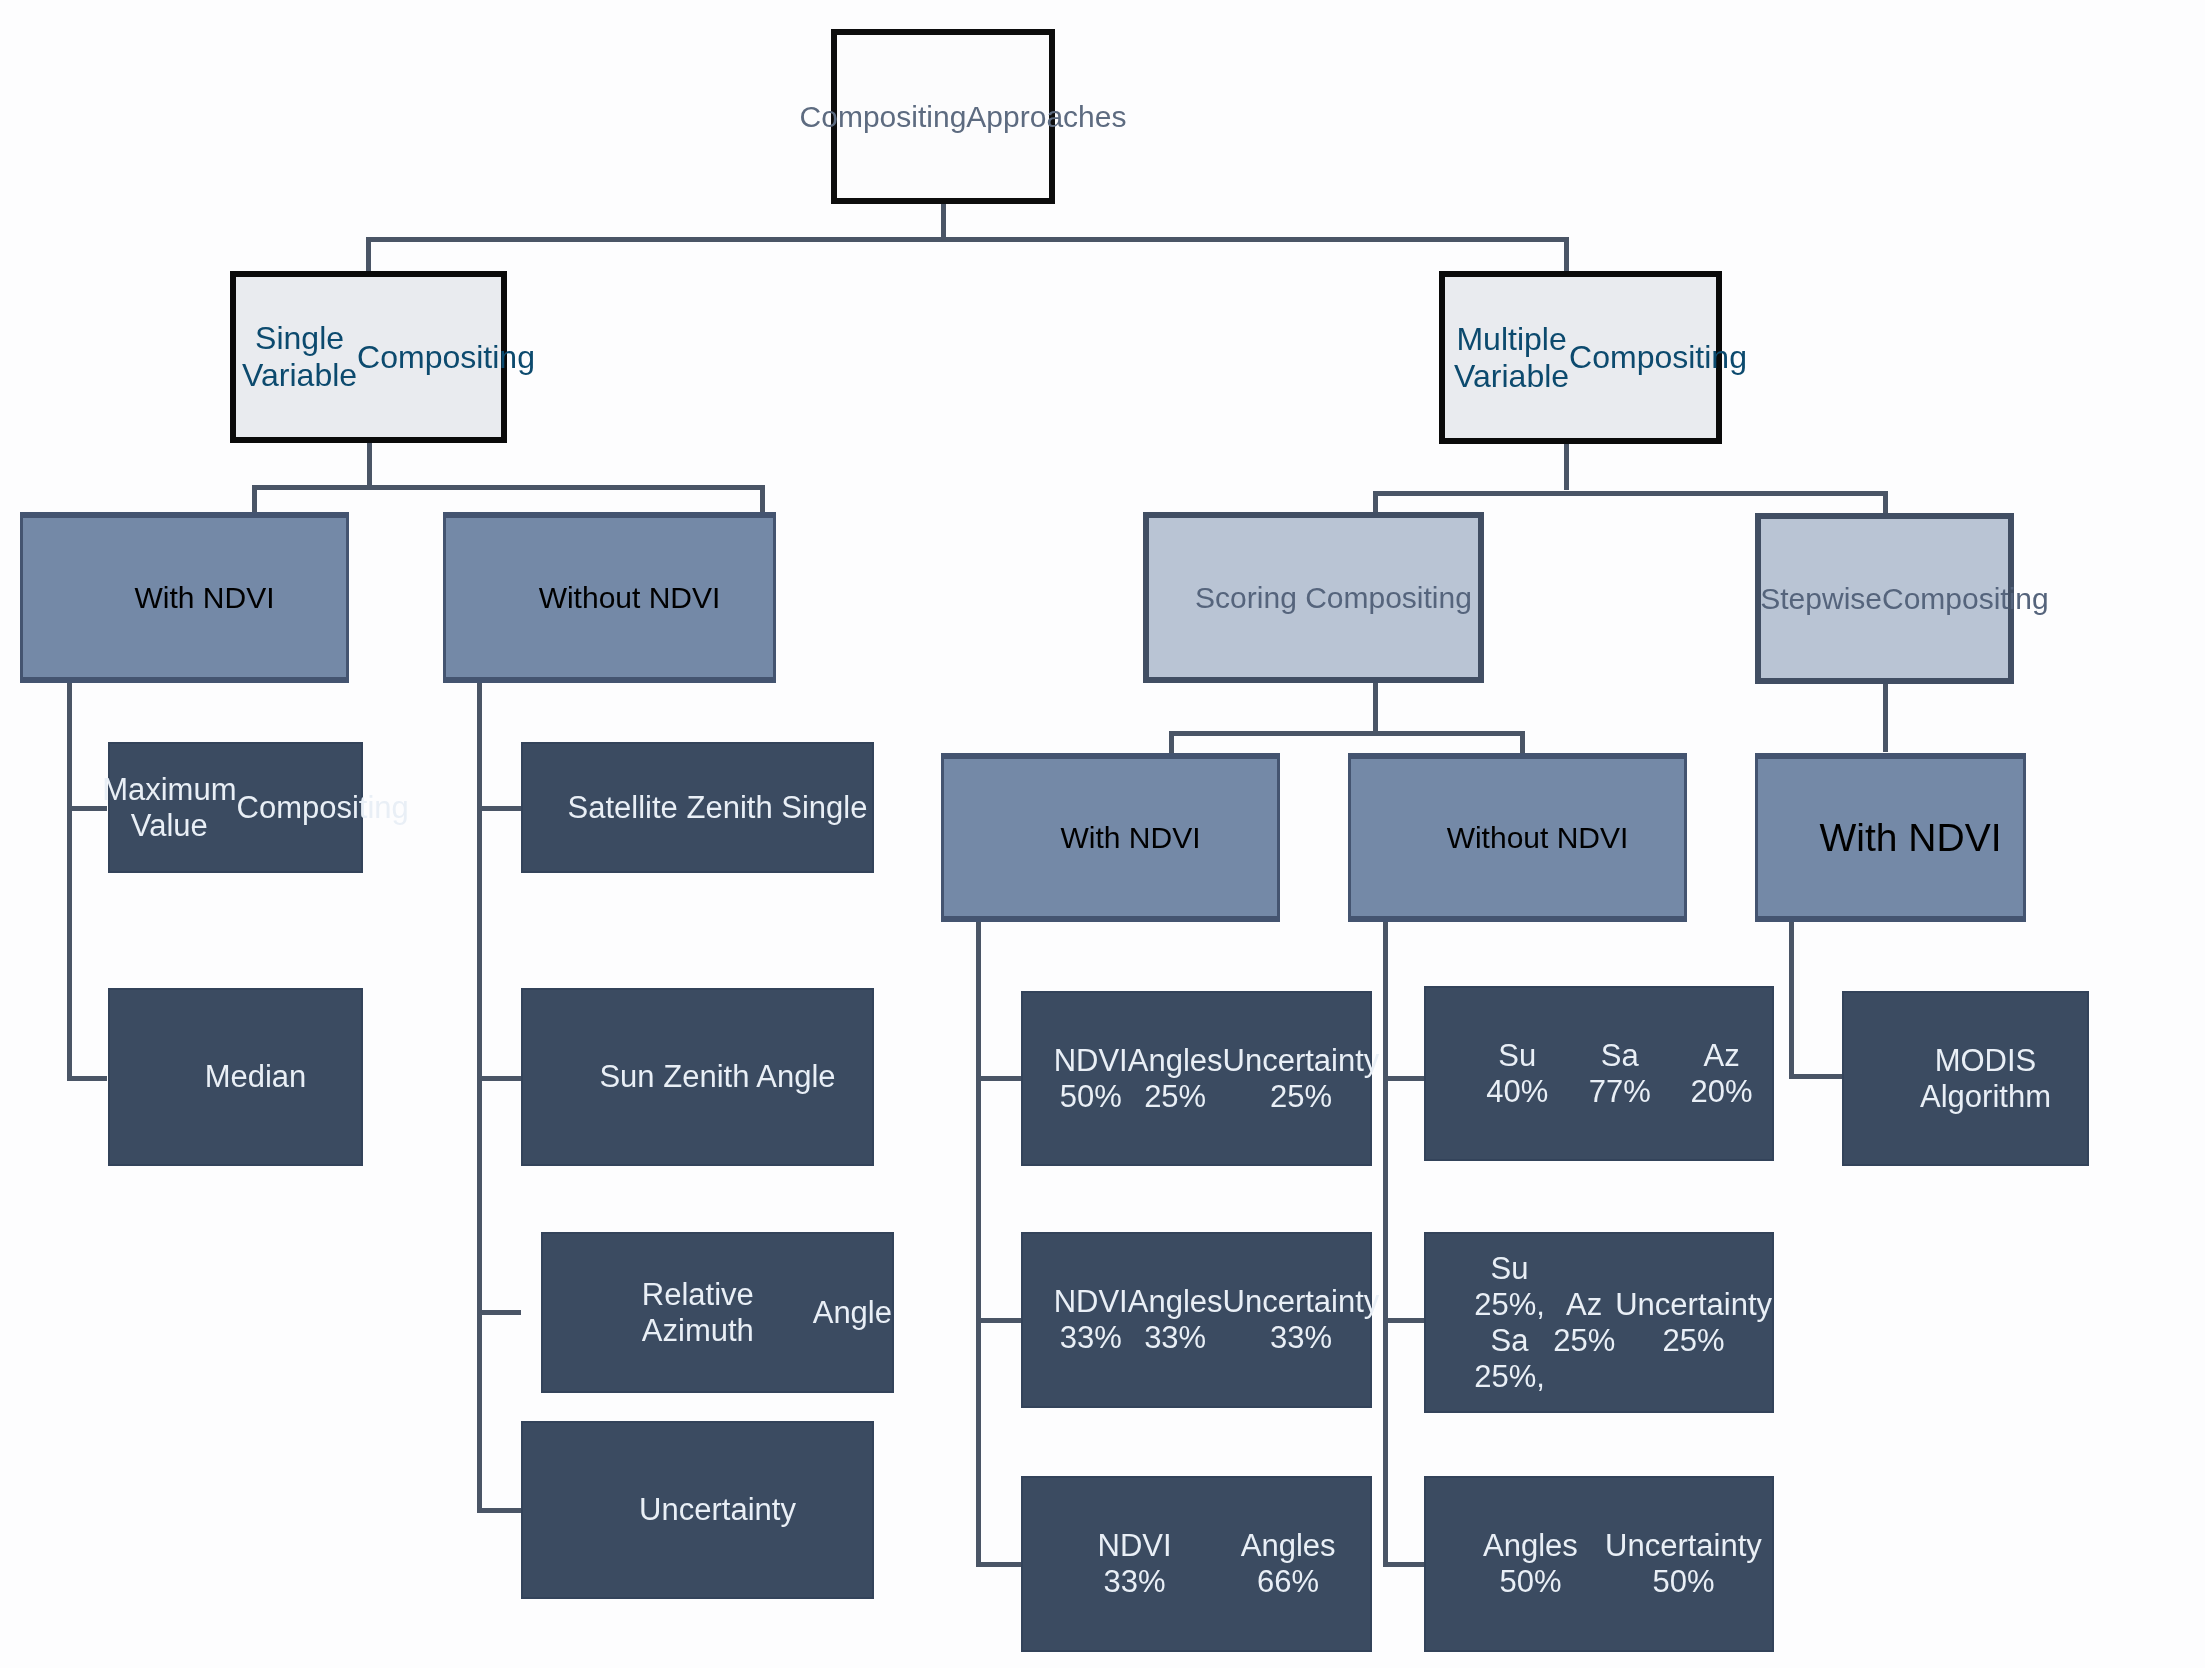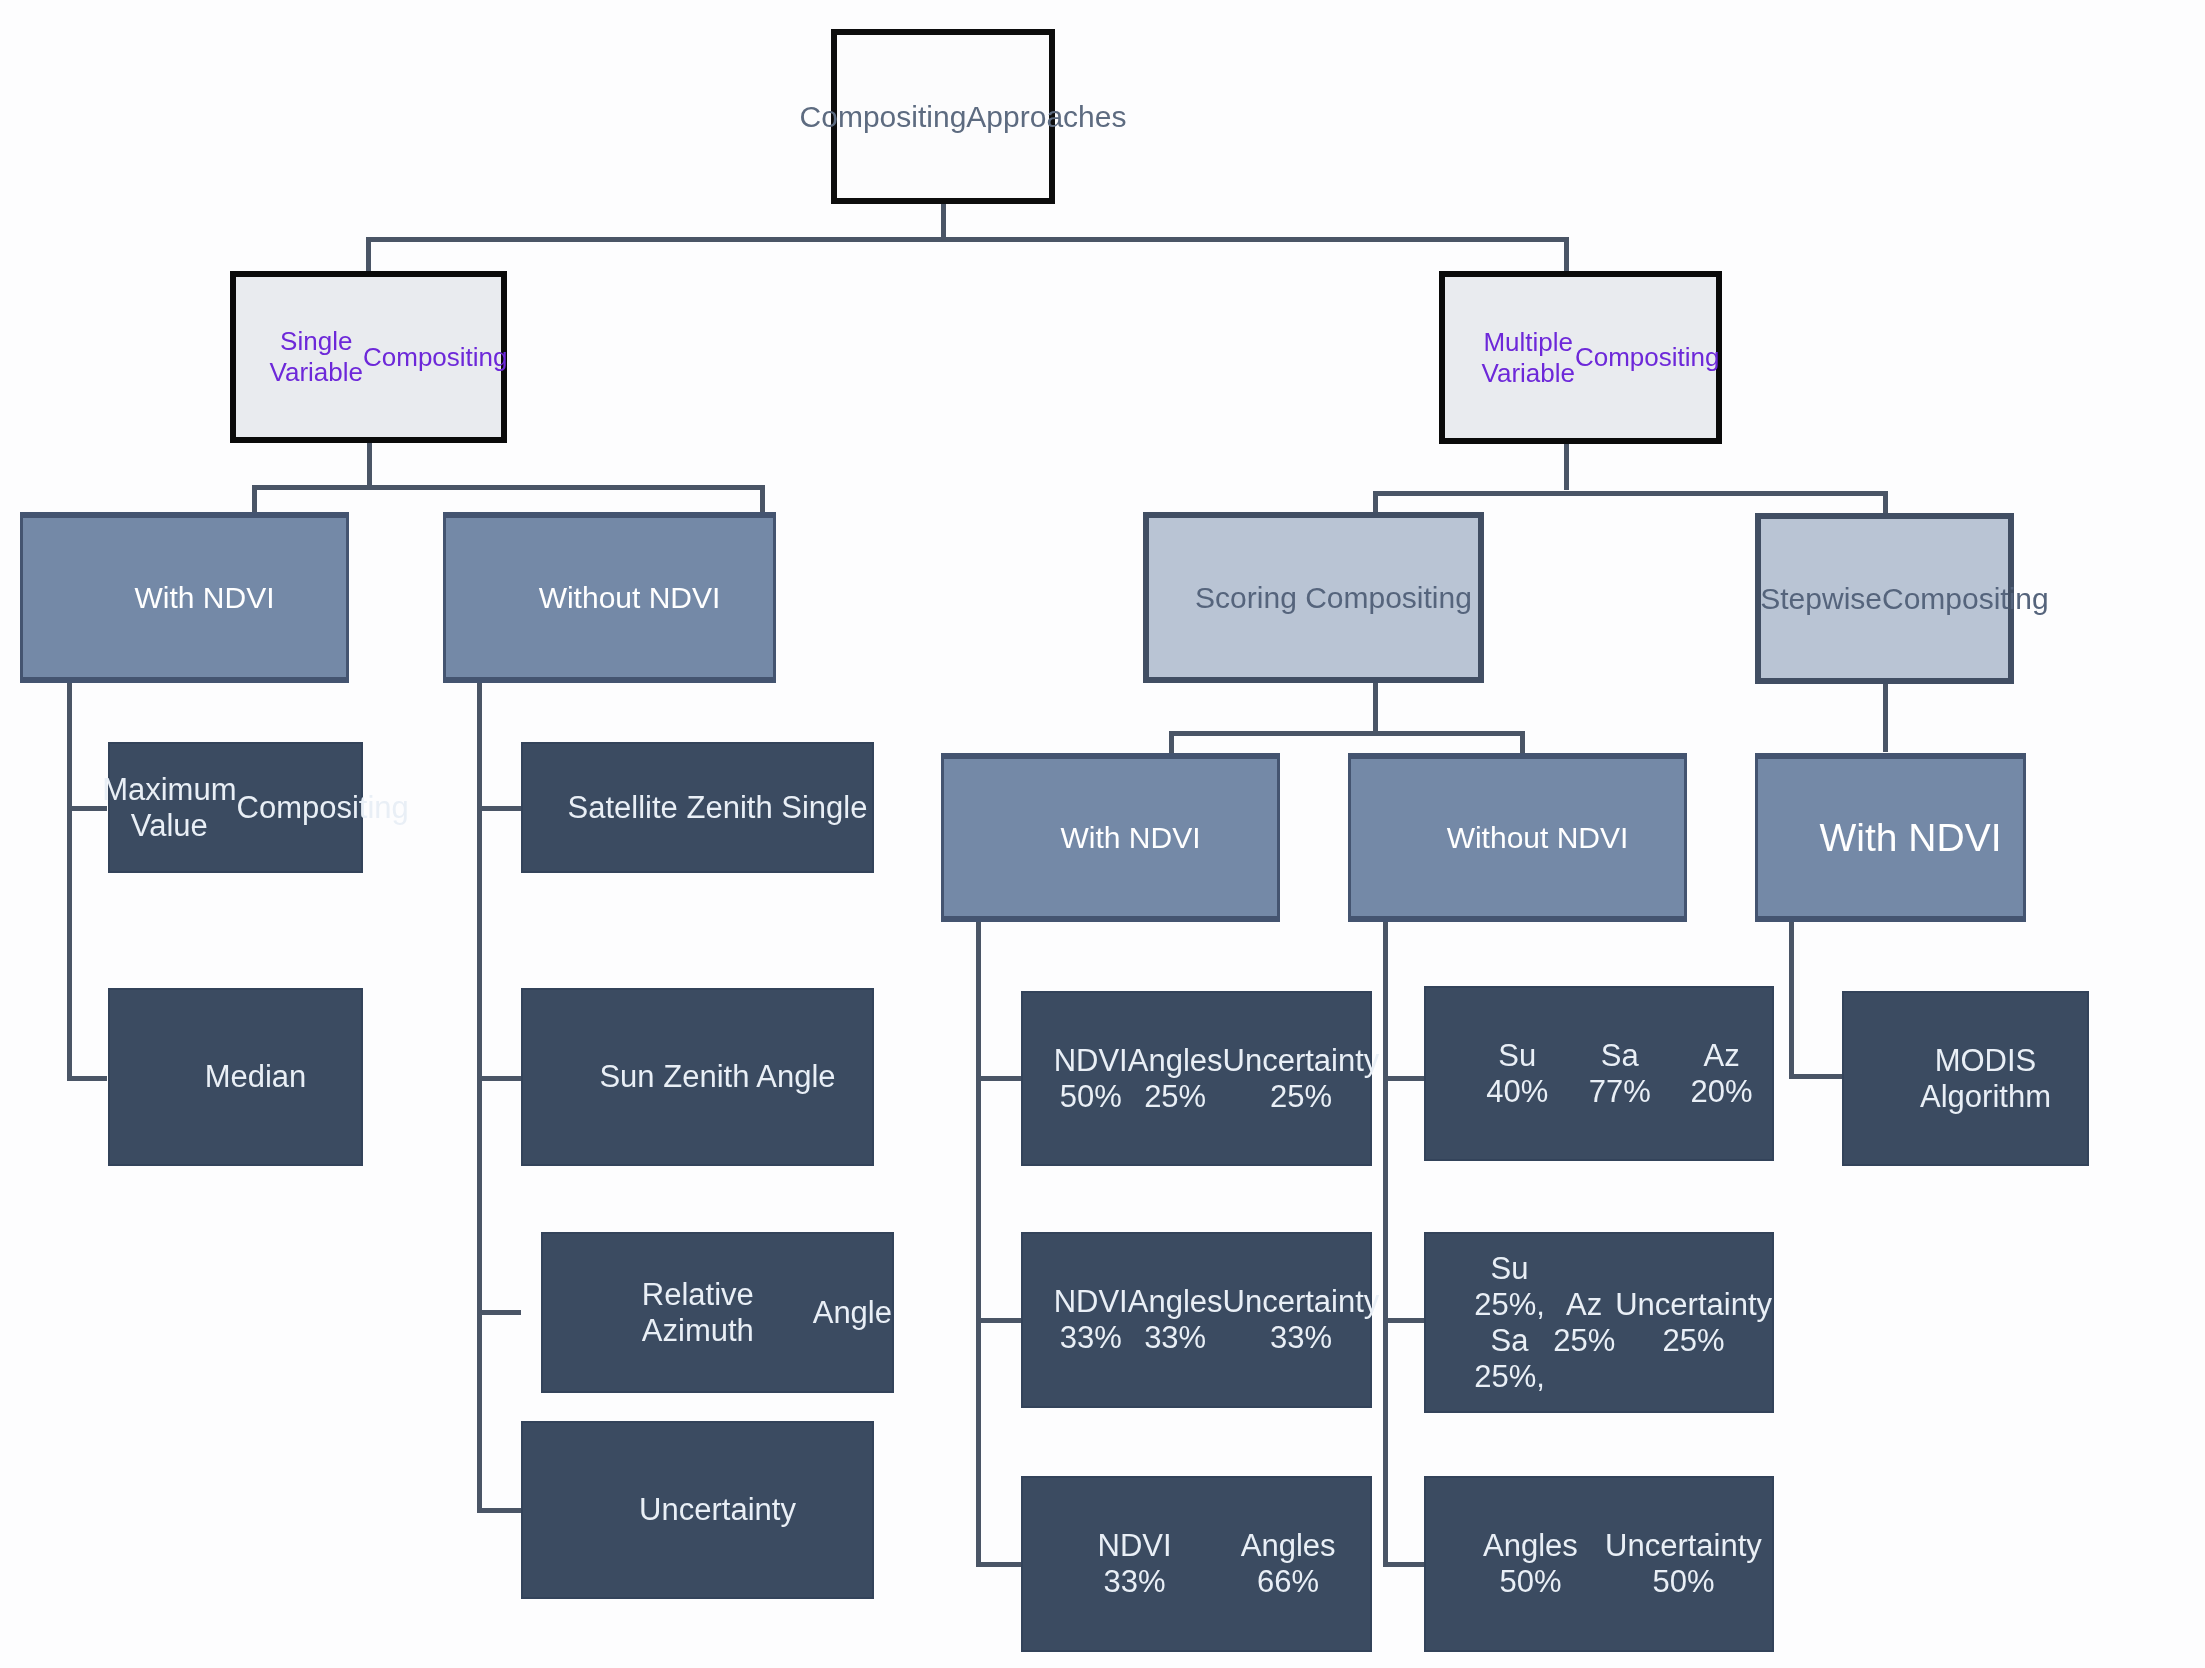--- a/index.html
+++ b/index.html
@@ -27,31 +27,31 @@
     background:#fcfcfd;
     border:6.7px solid #0d0d0d;
     color:#5d6b80;
     font-size:30px;
   }
   .l1 .line{margin:9.4px 0;}
   
   .l2{
     background:#e9ebef;
     border:6.7px solid #0a0a0a;
-    color:#6d28d9;
-    font-size:26px;
+    color:#0c4a6e;
+    font-size:32px;
   }
   .l2 .line{margin:20px 0;}
   
   .m{
     background:#7489a7;
     border:3.4px solid #445470;
     border-top-width:6px;
     border-bottom-width:6px;
-    color:#ffffff;
+    color:#000000;
     font-size:30px;
   }
   .m-large{font-size:39px;}
   
   .lb{
     background:#b9c4d4;
     border:6px solid #414e63;
     color:#55647c;
     font-size:30px;
   }

